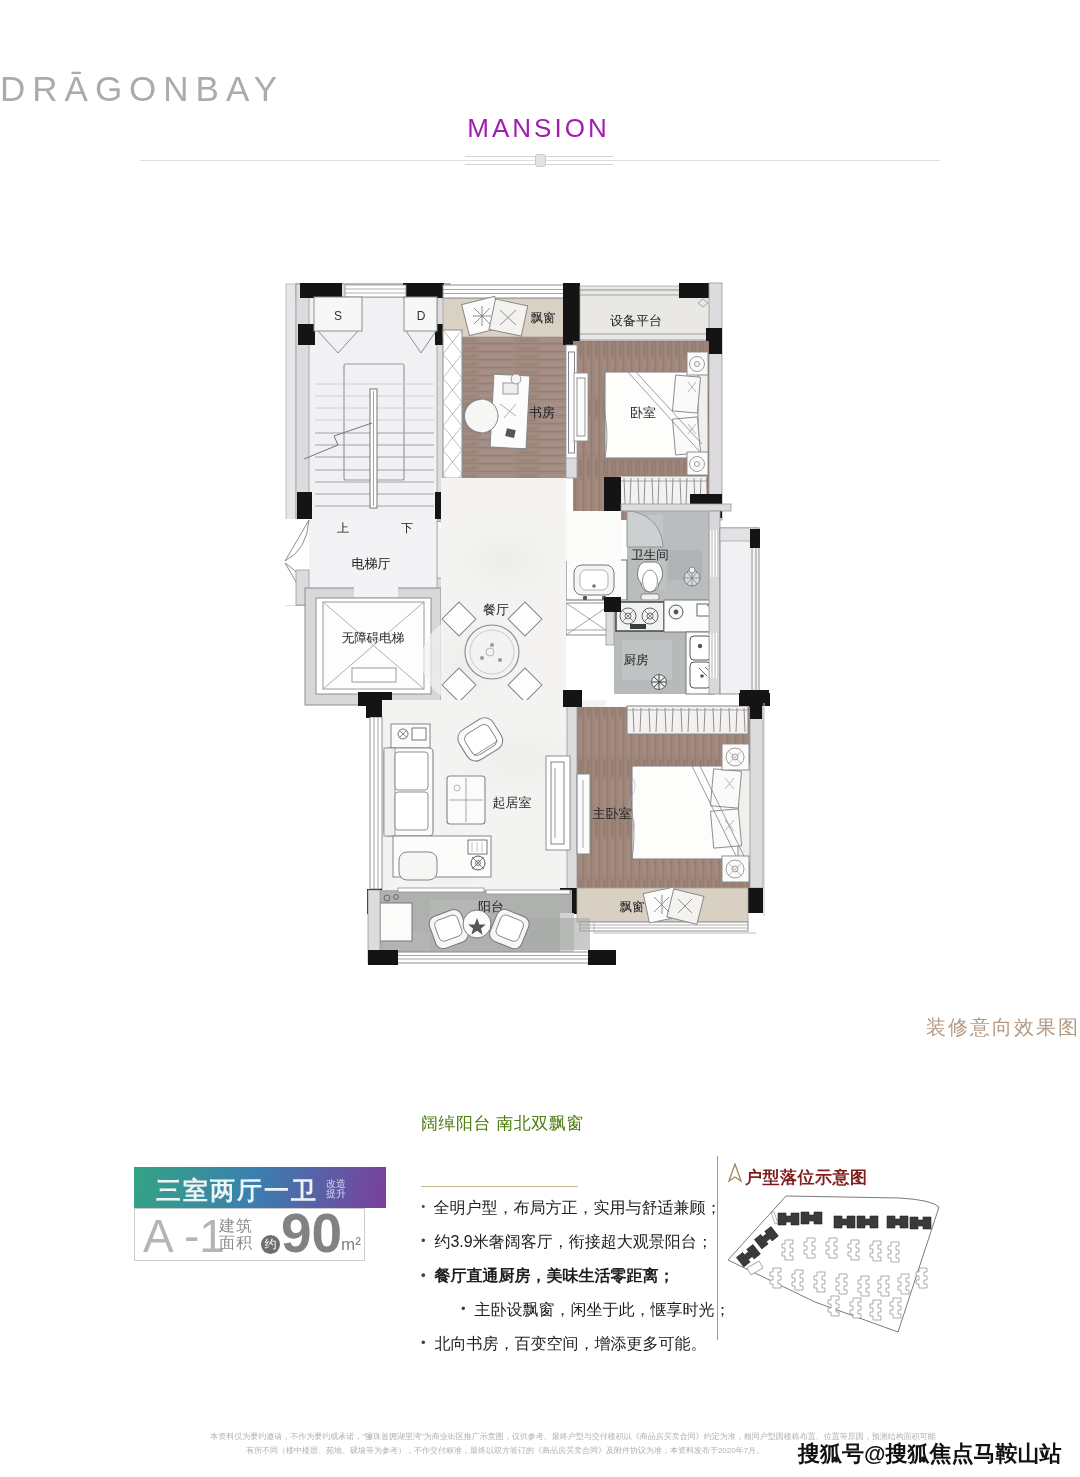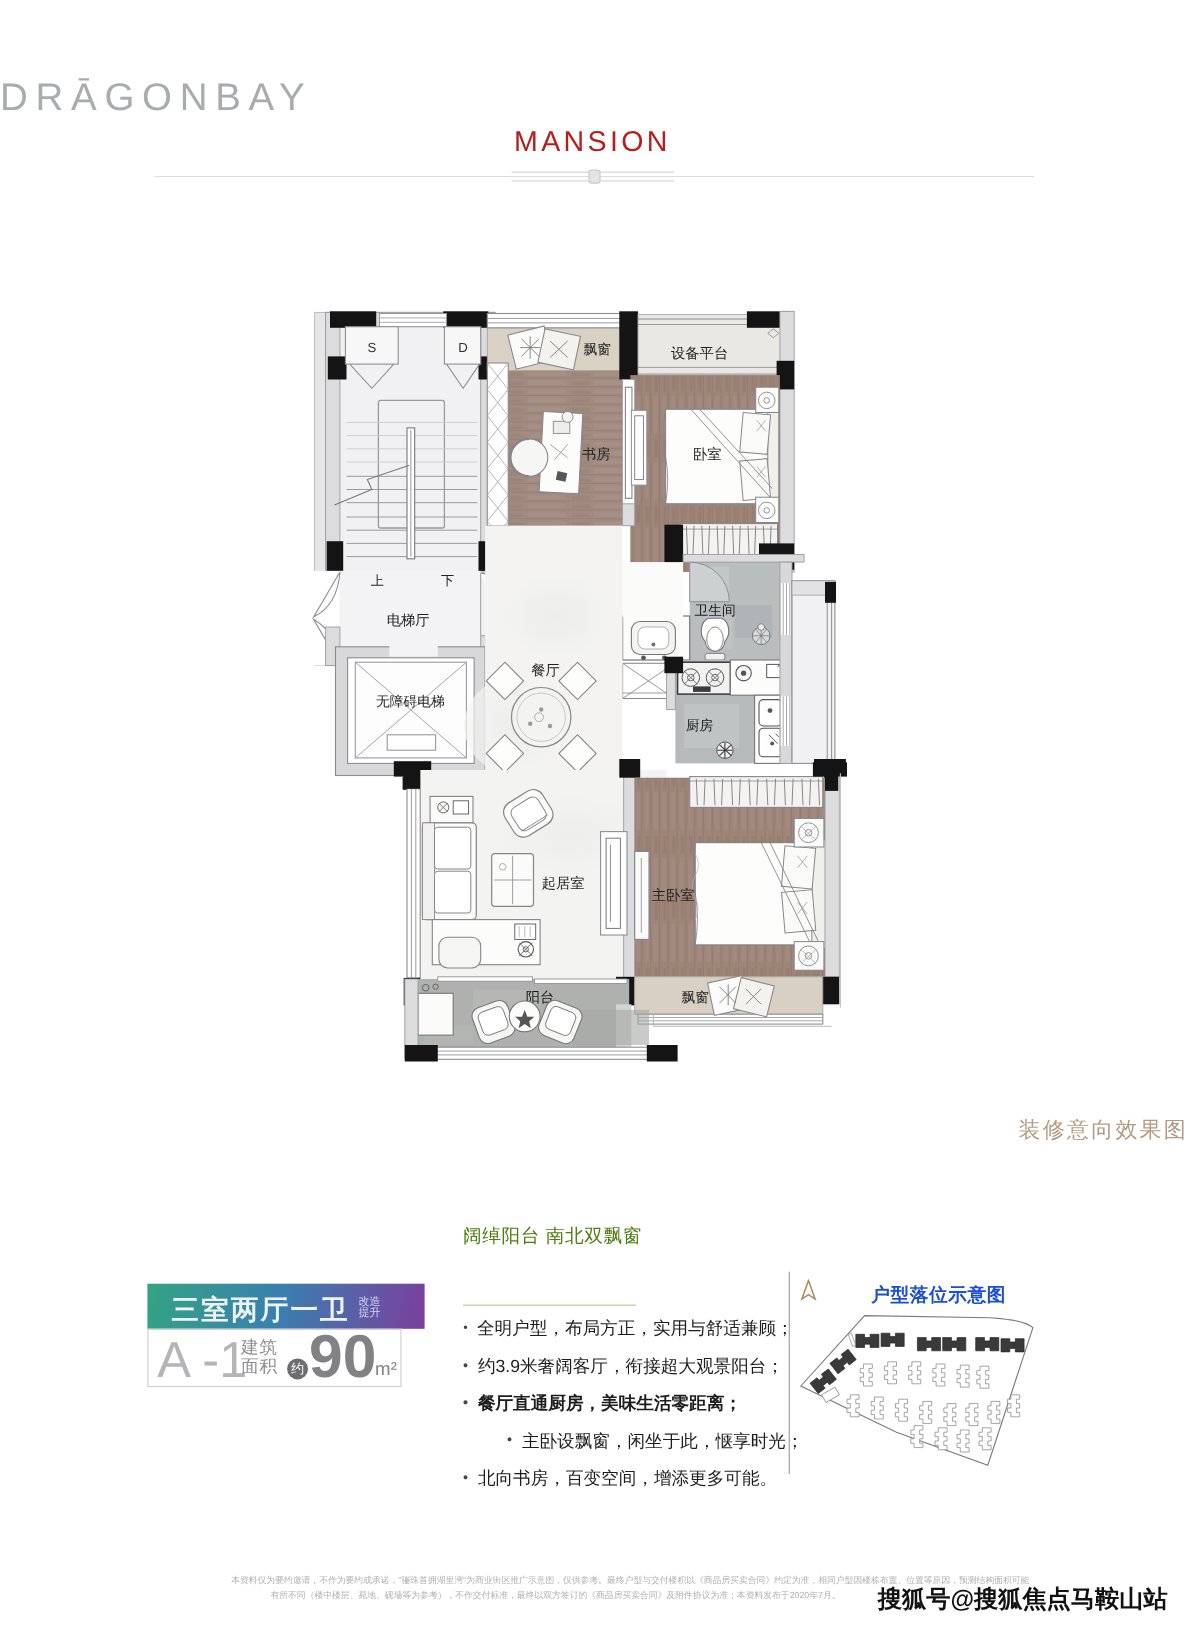--- a/index.html
+++ b/index.html
@@ -5,21 +5,21 @@
   html,body{margin:0;padding:0;}
   body{width:1080px;height:1477px;position:relative;background:#ffffff;
        font-family:"Liberation Sans",sans-serif;overflow:hidden;}
   .abs{position:absolute;}
 </style>
 </head>
 <body>
 
 <div class="abs" style="left:0;top:69px;width:1081px;font-size:35px;letter-spacing:7px;color:#a9acaf;font-weight:400;">DRĀGONBAY</div>
 
-<div class="abs" style="left:0;top:113px;width:1077px;text-align:center;font-size:26px;letter-spacing:3px;color:#b91c1c;">MANSION</div>
+<div class="abs" style="left:0;top:113px;width:1077px;text-align:center;font-size:26px;letter-spacing:3px;color:#a21caf;">MANSION</div>
 
 <div class="abs" style="left:140px;top:160px;width:800px;height:1px;background:#dedede;"></div>
 <div class="abs" style="left:465px;top:156px;width:148px;height:7px;border-top:1px solid #d3d3d3;border-bottom:1px solid #d3d3d3;"></div>
 <div class="abs" style="left:535px;top:154px;width:9px;height:11px;background:#e4e4e6;border:1px solid #c9c9cc;border-radius:3px;"></div>
 
 <svg class="abs" style="left:260px;top:265px;" width="520" height="720" viewBox="260 265 520 720">
 <defs>
 <pattern id="wood" width="60" height="8" patternUnits="userSpaceOnUse">
   <rect width="60" height="8" fill="#a18b81"></rect>
   <rect y="7" width="60" height="1" fill="#8f7465" opacity="0.5"></rect>
@@ -712,21 +712,21 @@
   <div style="margin-bottom:13px;margin-left:40px;"><span style="color:#444;font-size:13px;vertical-align:2px;">•</span>&nbsp; 主卧设飘窗，闲坐于此，惬享时光；</div>
   <div><span style="color:#444;font-size:13px;vertical-align:2px;">•</span>&nbsp; 北向书房，百变空间，增添更多可能。</div>
 </div>
 
 <div class="abs" style="left:717px;top:1156px;width:1px;height:184px;background:#9a9a9a;"></div>
 
 <svg class="abs" style="left:726px;top:1163px;" width="18" height="22" viewBox="0 0 18 22">
 <path d="M9 1 L15 18 L9 14 L3 18 Z" fill="none" stroke="#a68d60" stroke-width="1.4"></path>
 </svg>
 
-<div class="abs" style="left:792px;top:1166px;font-size:17px;font-weight:bold;color:#1d4ed8;letter-spacing:0.5px;">户型落位示意图</div>
+<div class="abs" style="left:745px;top:1166px;font-size:17px;font-weight:bold;color:#7f1d1d;letter-spacing:0.5px;">户型落位示意图</div>
 
 <svg class="abs" style="left:720px;top:1188px;" width="230" height="155" viewBox="0 0 230 155">
 
 <path d="M8 72 L66 8 L180 10 Q212 12 219 19 L178 144 L95 114 Z" fill="#ffffff" stroke="#7a7a7a" stroke-width="1"></path>
 <defs>
 <g id="bldgD">
         <path d="M0 0 h8 v3 h5 v-3 h8 v12 h-8 v-3 h-5 v3 h-8 z" fill="#3a3a3a" stroke="#222" stroke-width="0.6"></path>
       </g>
 <g id="bldgL">
         <path d="M3 0 h8 v4 h-3 v4 h3 v4 h-3 v4 h3 v4 h-8 v-4 h-3 v-4 h3 v-4 h-3 v-4 h3 z" fill="#ffffff" stroke="#8a8a8a" stroke-width="0.7"></path>

